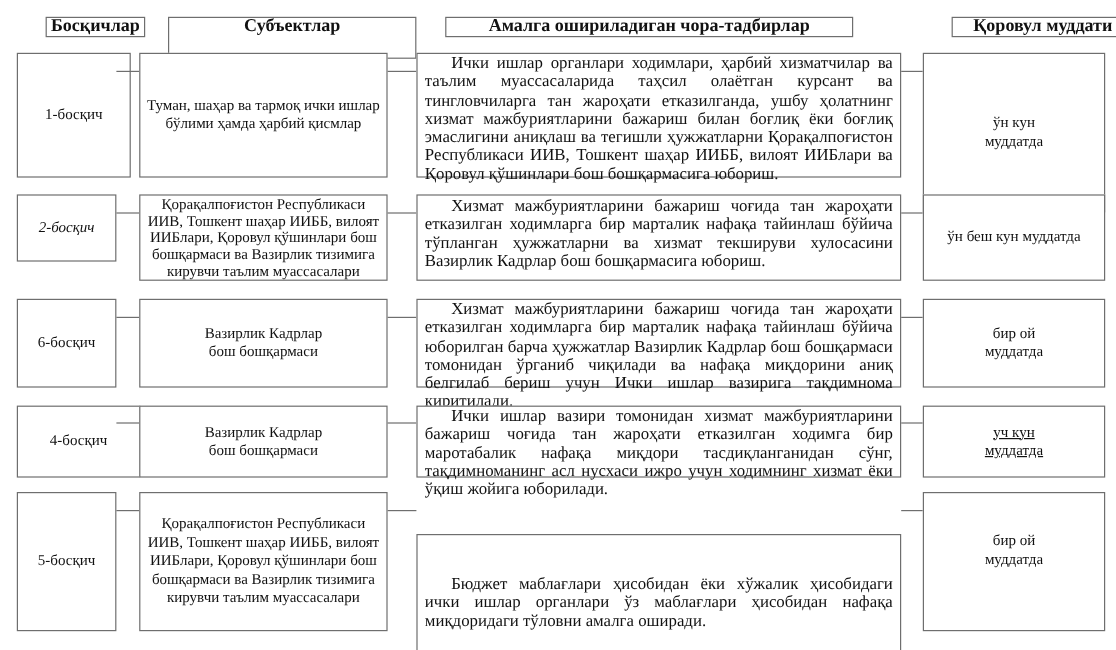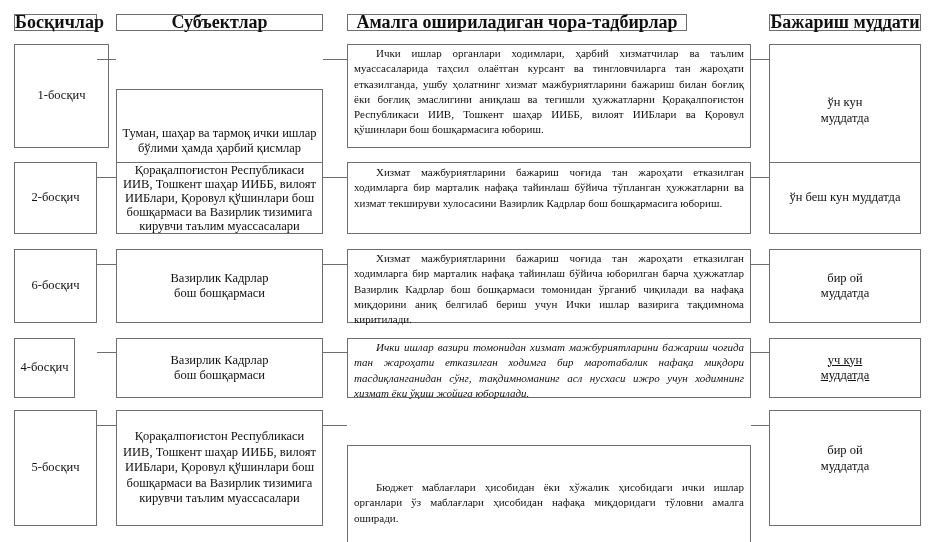--- a/index.html
+++ b/index.html
@@ -1,56 +1,56 @@
 <!DOCTYPE html>
 <html><head>
   <meta charset="utf-8">
   <style>
     html, body { margin: 0; padding: 0; background: #ffffff; }
     body { width: 930px; height: 542px; position: relative; overflow: hidden;
            font-family: "Liberation Serif", serif; color: #111; }
     .box { position: absolute; box-sizing: border-box; border: 1px solid #6e6e6e; background: #fff; }
-    .hdr { font-weight: bold; font-size: 18px; text-align: center; line-height: 14px; }
+    .hdr { font-weight: bold; font-size: 15px; text-align: center; line-height: 14px; margin-left: 24px; }
     .center { display: flex; align-items: center; justify-content: center; text-align: center;
               font-size: 12.5px; line-height: 15.5px; padding: 0 4px; }
     .center span { display: block; white-space: pre-line; }
-    .justify { font-size: 11px; line-height: 15.3px; text-align: justify; padding: 1px 6px 0 6px; }
+    .justify { font-size: 14px; line-height: 15.3px; text-align: justify; padding: 1px 6px 0 6px; }
     .justify p { margin: 0; text-indent: 22px; text-align: justify; }
     .conn { position: absolute; height: 1px; background: #6e6e6e; }
   </style>
 </head>
 <body>
 
 <div class="box hdr" style="left:14px;top:14px;width:83px;height:17px;"><span>Босқичлар</span></div>
-<div class="box hdr" style="left:116px;top:14px;width:207px;height:17px;"><span>Субъектлар</span></div>
+<div class="box hdr" style="left:116px;top:14px;width:207px;height:35px;"><span>Субъектлар</span></div>
 <div class="box hdr" style="left:347px;top:14px;width:340px;height:17px;"><span>Амалга ошириладиган чора-тадбирлар</span></div>
-<div class="box hdr" style="left:769px;top:14px;width:152px;height:17px;"><span>Бажариш муддати</span></div>
+<div class="box hdr" style="left:769px;top:14px;width:152px;height:17px;"><span>Қоровул муддати</span></div>
 
 <div>
   <div class="box center" style="left:14px;top:44px;width:95px;height:104px;">
       <span>1-босқич</span>
     </div>
   <div class="conn" style="left:97px;top:59px;width:19px;"></div>
-  <div class="box center" style="left:116px;top:44px;width:207px;height:104px;margin-top:45px;">
+  <div class="box center" style="left:116px;top:44px;width:207px;height:104px;">
       <span>Туман, шаҳар ва тармоқ ички ишлар
 бўлими ҳамда ҳарбий қисмлар</span>
     </div>
   <div class="conn" style="left:323px;top:59px;width:24px;"></div>
   <div class="box justify" style="left:347px;top:44px;width:404px;height:104px;">
       <p>Ички ишлар органлари ходимлари, ҳарбий хизматчилар ва таълим муассасаларида таҳсил олаётган курсант ва тингловчиларга тан жароҳати етказилганда, ушбу ҳолатнинг хизмат мажбуриятларини бажариш билан боғлиқ ёки боғлиқ эмаслигини аниқлаш ва тегишли ҳужжатларни Қорақалпоғистон Республикаси ИИВ, Тошкент шаҳар ИИББ, вилоят ИИБлари  ва Қоровул қўшинлари бош бошқармасига юбориш.</p>
     </div>
   <div class="conn" style="left:751px;top:59px;width:18px;"></div>
   <div class="box center" style="left:769px;top:44px;width:152px;height:133px;">
       <span>ўн кун
 муддатда</span>
     </div>
 </div>
 
 <div>
-  <div class="box center" style="left:14px;top:162px;width:83px;height:72px;">
+  <div class="box center" style="left:14px;top:162px;width:83px;height:56px;font-style:italic;">
       <span>2-босқич</span>
     </div>
   <div class="conn" style="left:97px;top:177px;width:19px;"></div>
   <div class="box center" style="left:116px;top:162px;width:207px;height:72px;line-height:14.2px;">
       <span>Қорақалпоғистон Республикаси
 ИИВ, Тошкент шаҳар ИИББ, вилоят
 ИИБлари, Қоровул қўшинлари бош
 бошқармаси ва  Вазирлик тизимига
 кирувчи таълим муассасалари</span>
     </div>
@@ -78,30 +78,30 @@
       <p>Хизмат мажбуриятларини бажариш чоғида тан жароҳати етказилган ходимларга бир марталик нафақа тайинлаш бўйича юборилган барча ҳужжатлар Вазирлик Кадрлар бош бошқармаси томонидан ўрганиб чиқилади ва нафақа миқдорини аниқ белгилаб бериш учун Ички ишлар вазирига тақдимнома киритилади.</p>
     </div>
   <div class="conn" style="left:751px;top:264px;width:18px;"></div>
   <div class="box center" style="left:769px;top:249px;width:152px;height:74px;">
       <span>бир ой
 муддатда</span>
     </div>
 </div>
 
 <div>
-  <div class="box center" style="left:14px;top:338px;width:61px;height:60px;">
+  <div class="box center" style="left:14px;top:338px;width:103px;height:60px;">
       <span>4-босқич</span>
     </div>
   <div class="conn" style="left:97px;top:352px;width:19px;"></div>
   <div class="box center" style="left:116px;top:338px;width:207px;height:60px;">
       <span>Вазирлик Кадрлар
 бош бошқармаси</span>
     </div>
   <div class="conn" style="left:323px;top:352px;width:24px;"></div>
-  <div class="box justify" style="left:347px;top:338px;width:404px;height:60px;font-style:italic;">
+  <div class="box justify" style="left:347px;top:338px;width:404px;height:60px;">
       <p>Ички ишлар вазири томонидан хизмат мажбуриятларини бажариш чоғида тан жароҳати етказилган ходимга бир маротабалик нафақа миқдори тасдиқланганидан сўнг, тақдимноманинг асл нусхаси ижро учун ходимнинг хизмат ёки ўқиш жойига юборилади.</p>
     </div>
   <div class="conn" style="left:751px;top:352px;width:18px;"></div>
   <div class="box center" style="left:769px;top:338px;width:152px;height:60px;text-decoration:underline;">
       <span>уч кун
 муддатда</span>
     </div>
 </div>
 
 <div>

